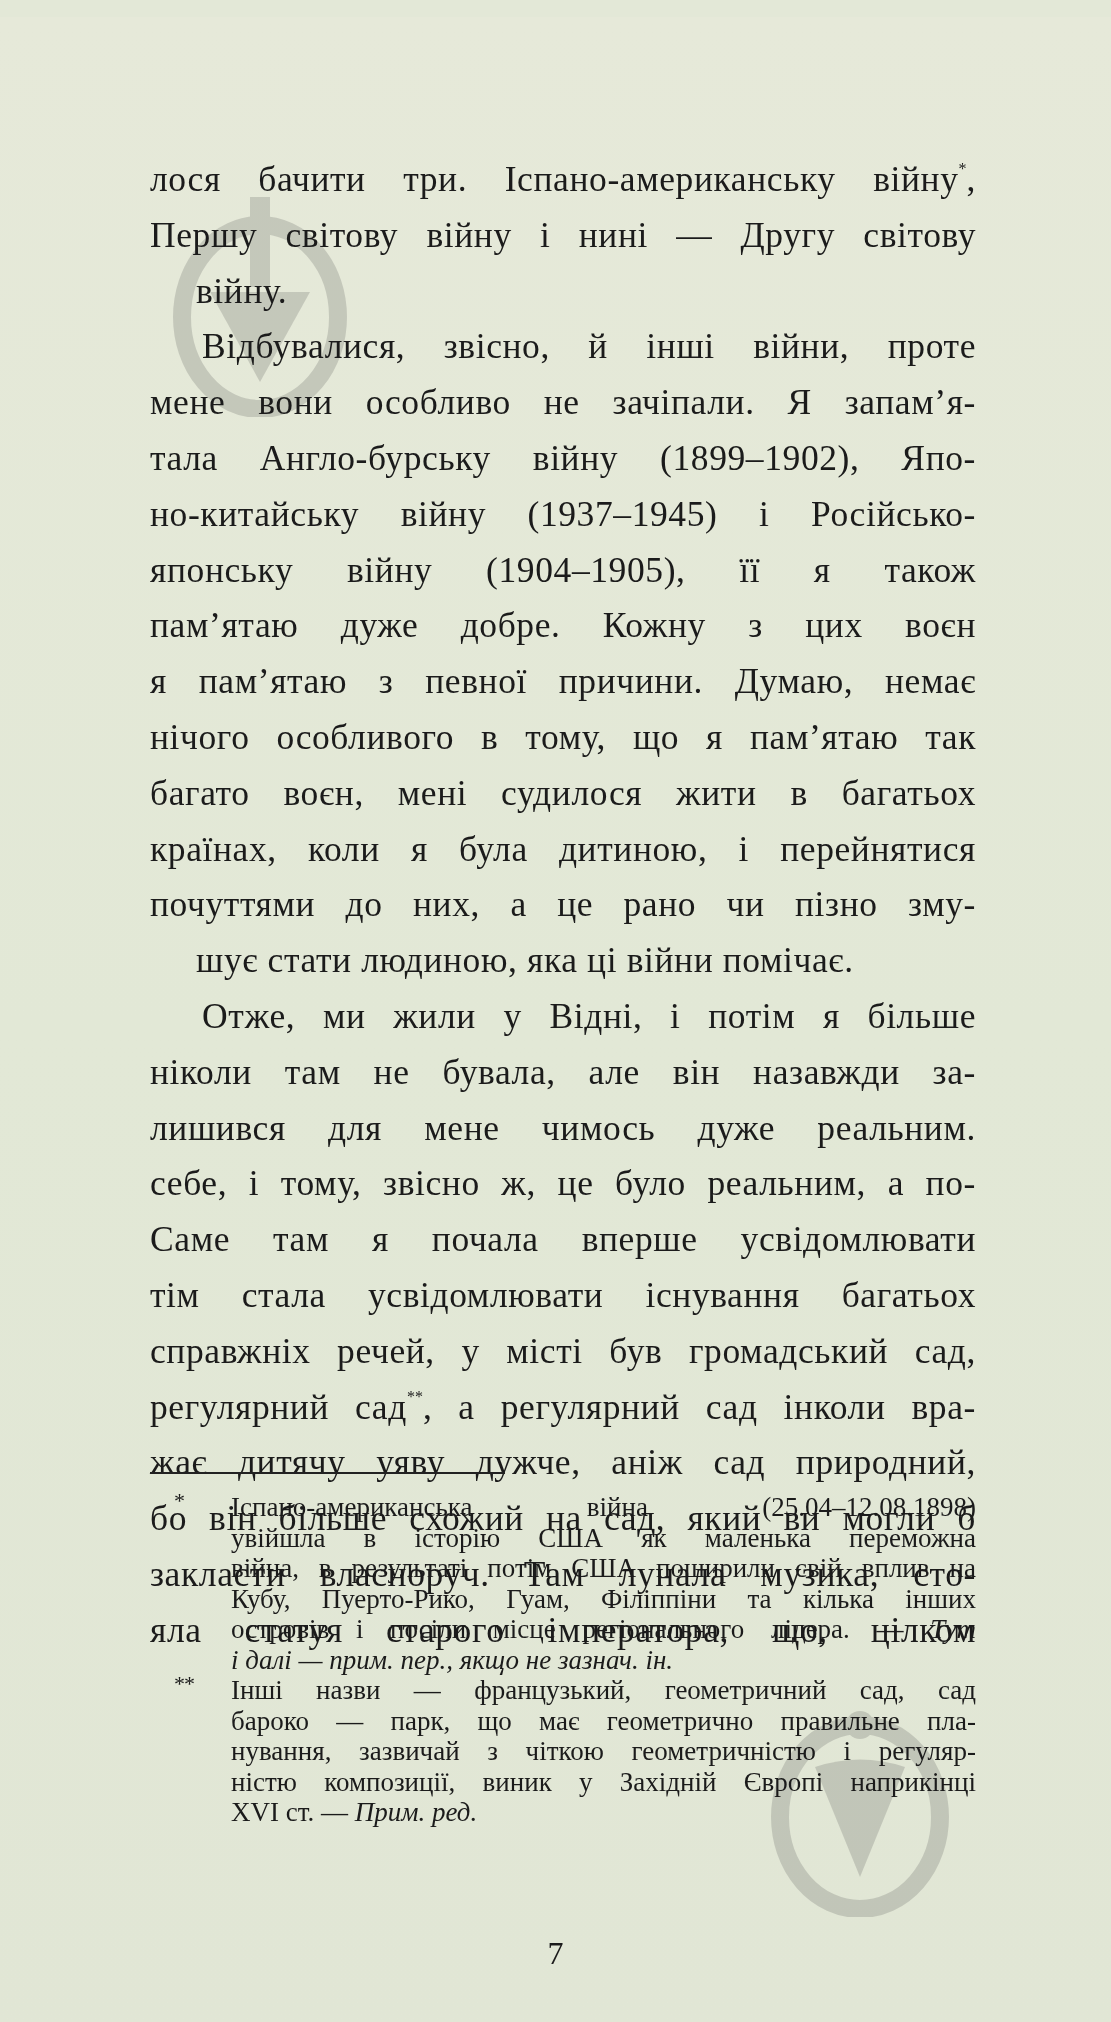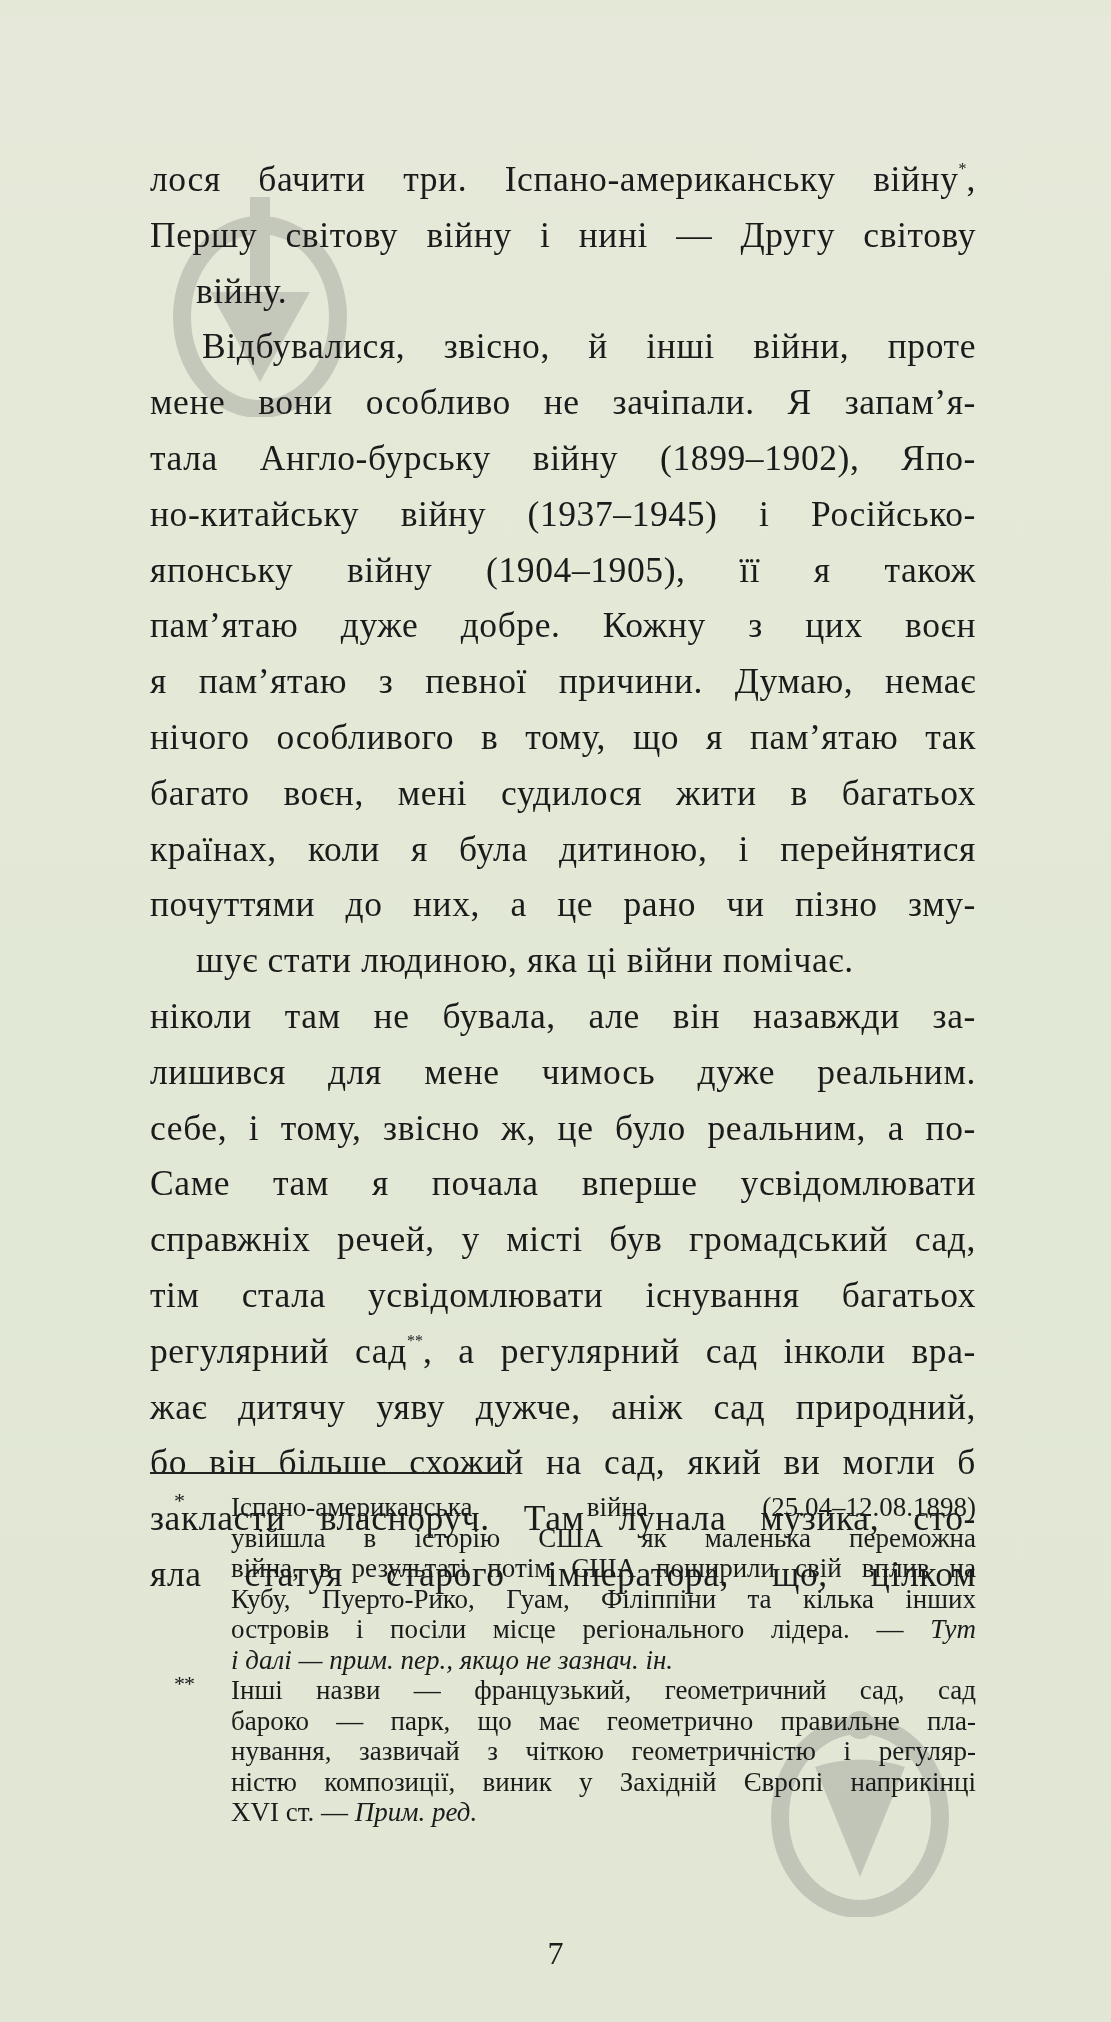--- a/index.html
+++ b/index.html
@@ -135,26 +135,27 @@
     <span class="line">тала Англо-бурську війну (1899–1902), Япо-</span>
     <span class="line">но-китайську війну (1937–1945) і Російсько-</span>
     <span class="line">японську війну (1904–1905), її я також</span>
     <span class="line">пам’ятаю дуже добре. Кожну з цих воєн</span>
     <span class="line">я пам’ятаю з певної причини. Думаю, немає</span>
     <span class="line">нічого особливого в тому, що я пам’ятаю так</span>
     <span class="line">багато воєн, мені судилося жити в багатьох</span>
     <span class="line">країнах, коли я була дитиною, і перейнятися</span>
     <span class="line">почуттями до них, а це рано чи пізно зму-</span>
     <span class="line last">шує стати людиною, яка ці війни помічає.</span>
+    <span class="line indent">Отже, ми жили у Відні, і потім я більше</span>
     <span class="line">ніколи там не бувала, але він назавжди за-</span>
     <span class="line">лишився для мене чимось дуже реальним.</span>
     <span class="line">себе, і тому, звісно ж, це було реальним, а по-</span>
     <span class="line">Саме там я почала вперше усвідомлювати</span>
+    <span class="line">тім стала усвідомлювати існування багатьох</span>
     <span class="line">справжніх речей, у місті був громадський сад,</span>
-    <span class="line">тім стала усвідомлювати існування багатьох</span>
     <span class="line"><span>регулярний сад</span><sup class="fn">**</sup><span>, а регулярний сад інколи вра-</span></span>
     <span class="line">жає дитячу уяву дужче, аніж сад природний,</span>
     <span class="line">бо він більше схожий на сад, який ви могли б</span>
     <span class="line">закласти власноруч. Там лунала музика, сто-</span>
     <span class="line">яла статуя старого імператора, що, цілком</span>
   </div>
 
   <div class="rule"></div>
 
   <div class="footnotes">

